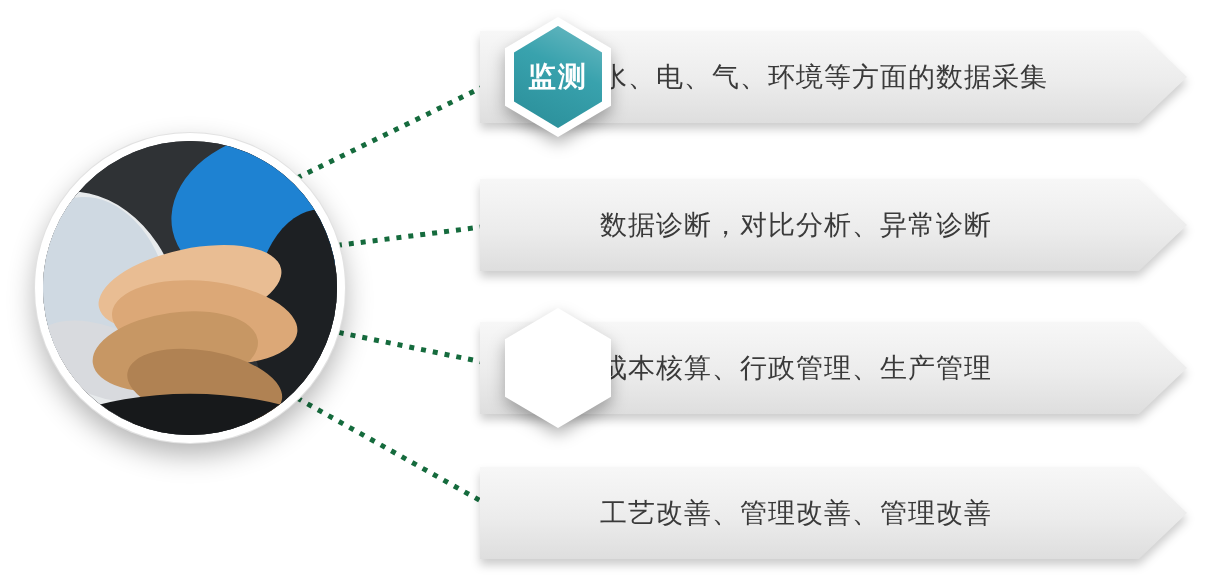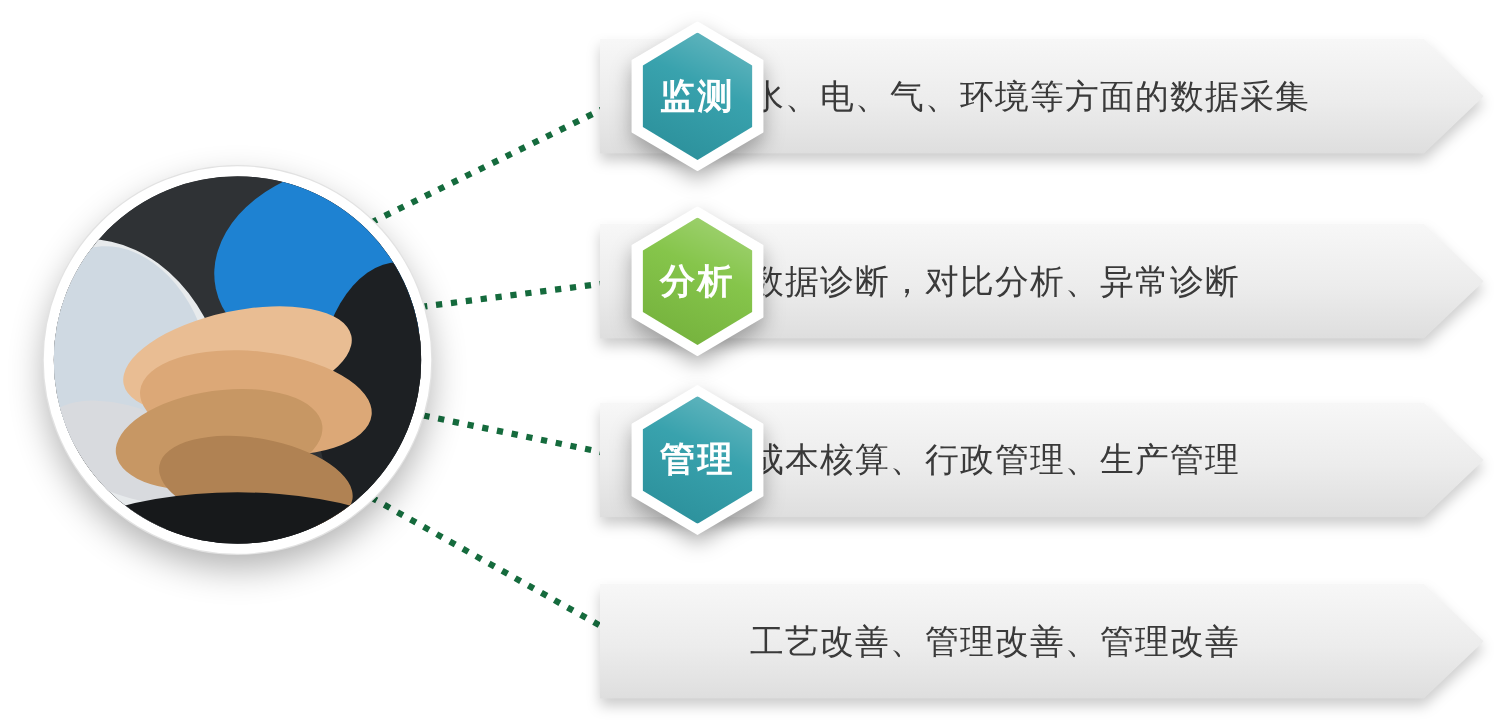--- a/index.html
+++ b/index.html
@@ -103,39 +103,30 @@
       </div>
     </div>
   </div>
 
   <div class="row" style="top:179px">
     <div class="banner-wrap">
       <div class="banner">
         <span class="banner-text">数据诊断，对比分析、异常诊断</span>
       </div>
     </div>
-    <div class="hex-outer">
-      <div class="hex-white"></div>
-      <div class="hex-color" style="background-color: rgb(127, 194, 65);">
-        <span class="hex-label">分析</span>
-      </div>
-    </div>
   </div>
 
   <div class="row" style="top:322px">
     <div class="banner-wrap">
       <div class="banner">
         <span class="banner-text">成本核算、行政管理、生产管理</span>
       </div>
     </div>
     <div class="hex-outer">
       <div class="hex-white"></div>
-      <div class="hex-color" style="background-color: rgb(46, 157, 169);">
-        <span class="hex-label">管理</span>
-      </div>
     </div>
   </div>
 
   <div class="row" style="top:467px">
     <div class="banner-wrap">
       <div class="banner">
         <span class="banner-text">工艺改善、管理改善、管理改善</span>
       </div>
     </div>
   </div>

